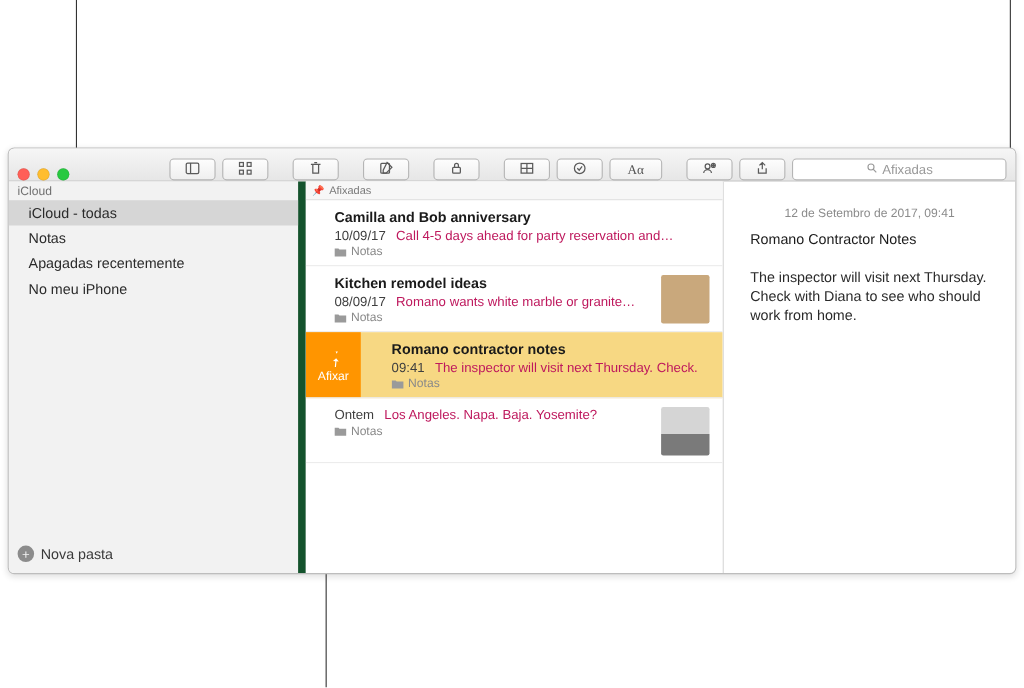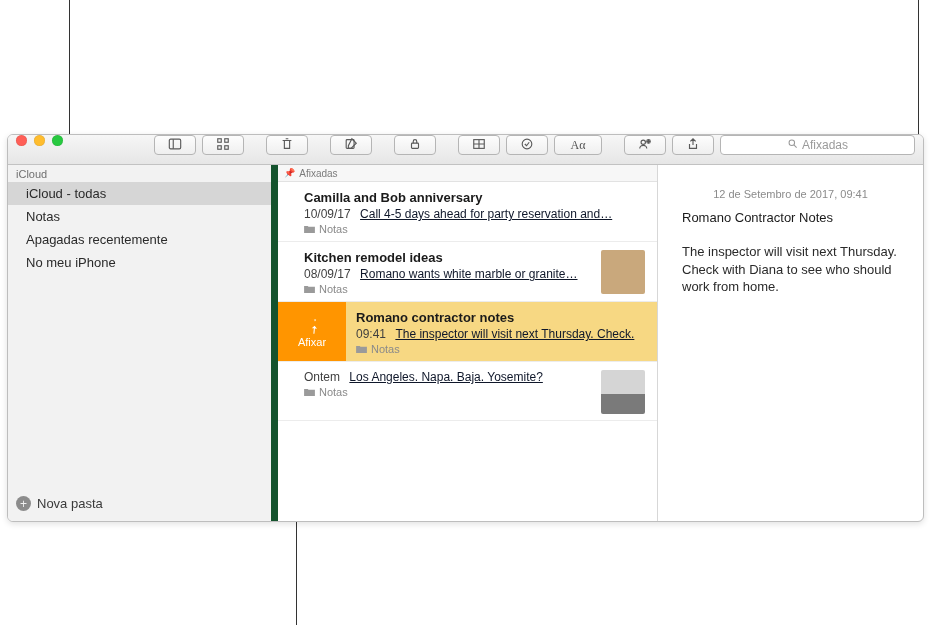--- a/index.html
+++ b/index.html
@@ -28,21 +28,21 @@
     overflow: hidden;
     display: flex;
     flex-direction: column;
   }
   
   .toolbar {
     height: 30px;
     background: linear-gradient(#f6f6f6, #e6e6e6);
     border-bottom: 1px solid #c2c2c2;
     display: flex;
-    align-items: flex-start;
+    align-items: flex-end;
     padding: 0 8px;
     gap: 6px;
   }
   .traffic-lights {
     display: flex;
     gap: 7px;
     margin-right: 10px;
   }
   .light {
     width: 11px; height: 11px; border-radius: 50%;
@@ -164,39 +164,39 @@
     font-size: 13px;
     color: #1a1a1a;
     margin-bottom: 2px;
     white-space: nowrap; overflow: hidden; text-overflow: ellipsis;
   }
   .note-meta {
     font-size: 12px;
     color: #3f3f3f;
     white-space: nowrap; overflow: hidden; text-overflow: ellipsis;
   }
-  .note-meta .preview { color: #0f172a; margin-left: 6px; text-decoration: underline; }
+  .note-meta .preview { color: #be185d; margin-left: 6px; }
   .note-folder {
     font-size: 11px;
     color: #8a8a8a;
     margin-top: 2px;
     display: flex; align-items: center; gap: 4px;
   }
   .note-folder svg { width: 11px; height: 9px; fill: #9a9a9a; }
   .thumb {
     width: 44px; height: 44px;
     background: #c9a87c;
     border-radius: 2px;
     flex-shrink: 0;
   }
   .thumb.alt { background: linear-gradient(#d5d5d5 55%, #7a7a7a 55%); }
   .pin-action {
     position: absolute;
     left: 0; top: 0; bottom: 0;
-    width: 68px;
+    width: 50px;
     background: #ff9500;
     color: #fff;
     display: flex;
     flex-direction: column;
     align-items: center;
     justify-content: center;
     font-size: 11px;
     gap: 2px;
   }
   .pin-action svg { width: 18px; height: 18px; fill: #fff; }

